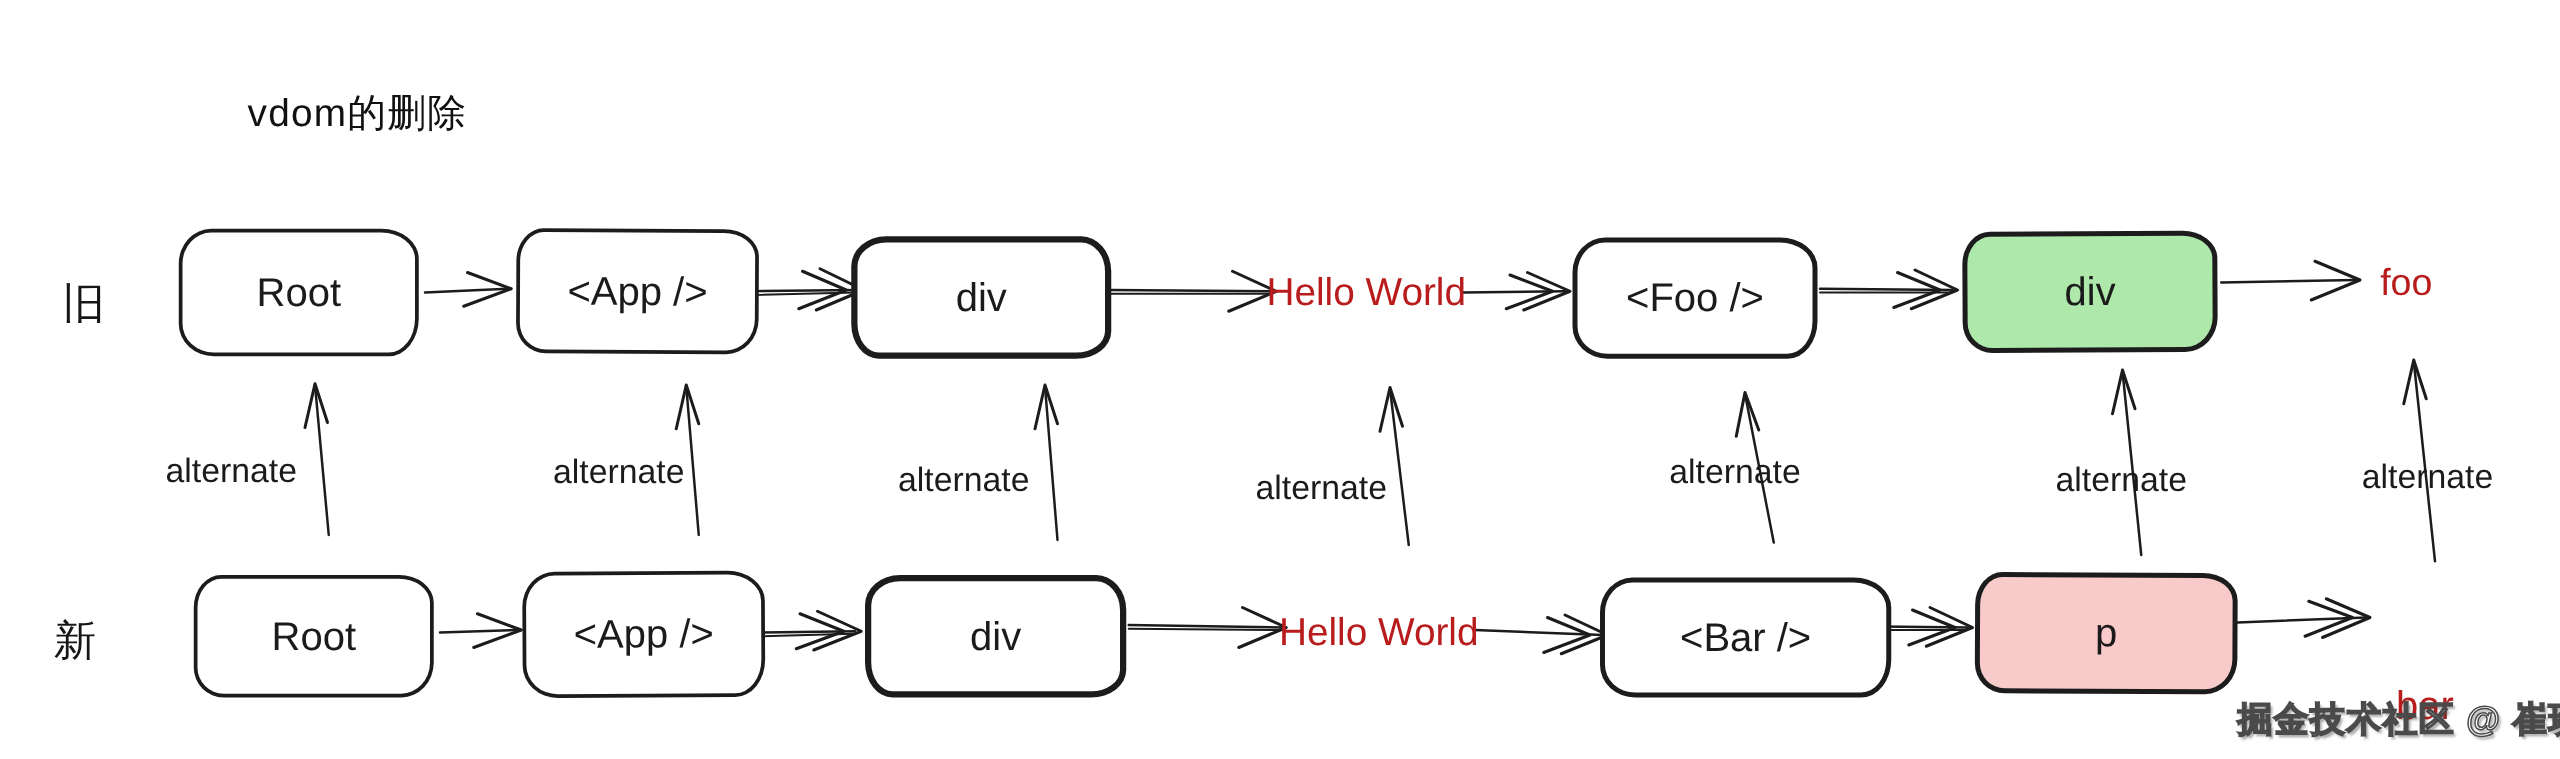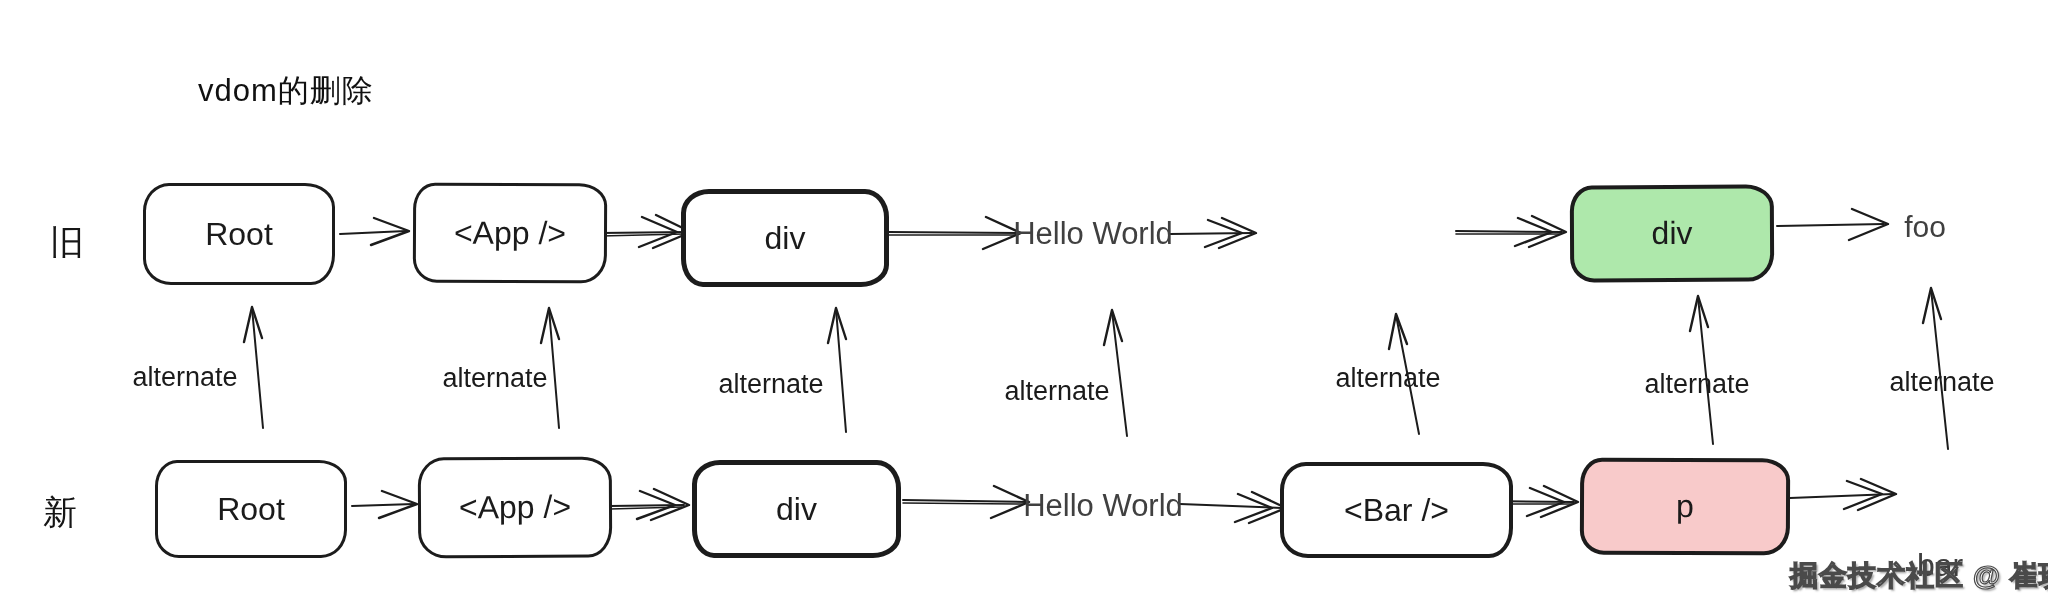--- a/index.html
+++ b/index.html
@@ -21,21 +21,21 @@
   .r1{border-radius:26px 30px 24px 28px / 28px 24px 30px 26px;}
   .r2{border-radius:22px 28px 26px 24px / 26px 22px 28px 24px;}
   .r3{border-radius:28px 24px 28px 22px / 24px 28px 22px 28px;}
   .bw4{border-width:4px;}
   .bw5{border-width:5px;}
   .tilt1{transform:rotate(-0.3deg);}
   .tilt2{transform:rotate(0.25deg);}
   .fill-green{background:#aee8ab;}
   .fill-pink{background:#f8caca;}
   .txt{
-    position:absolute;transform:translate(-50%,-50%);font-size:31px;white-space:nowrap;color:#404040;
+    position:absolute;transform:translate(-50%,-50%);font-size:31px;white-space:nowrap;color:#b91c1c;
   }
   .alt-label{
     position:absolute;transform:translate(-50%,-50%);font-size:27px;white-space:nowrap;color:#1b1b1b;text-align:right;
   }
   .arrows{position:absolute;left:0;top:0;width:2048px;height:607px;}
   .arrows path{fill:none;stroke:#1c1c1c;stroke-linecap:round;stroke-linejoin:round;}
   .shaft{stroke-width:2px;}
   .shaft2{stroke-width:1.6px;}
   .head{stroke-width:2.4px;}
   .vshaft{stroke-width:2px;}
@@ -152,20 +152,23 @@
   <div class="node r1" style="left:143px;top:183px;width:192px;height:102px;">
     <span>Root</span>
   </div>
   <div class="node r2 tilt2" style="left:413px;top:183px;width:194px;height:100px;">
     <span>&lt;App /&gt;</span>
   </div>
   <div class="node r3 bw5" style="left:681px;top:189px;width:208px;height:98px;">
     <span>div</span>
   </div>
   <div class="txt" style="left:1093px;top:234px;">Hello World</div>
+  <div class="node r1 bw4" style="left:1258px;top:190px;width:196px;height:97px;">
+    <span>&lt;Foo /&gt;</span>
+  </div>
   <div class="node r2 bw4 fill-green tilt1" style="left:1570px;top:185px;width:204px;height:97px;">
     <span>div</span>
   </div>
   <div class="txt" style="left:1925px;top:227px;font-size:30px;">foo</div>
 
   <div class="node r2" style="left:155px;top:460px;width:192px;height:98px;">
     <span>Root</span>
   </div>
   <div class="node r1 tilt1" style="left:418px;top:457px;width:194px;height:101px;">
     <span>&lt;App /&gt;</span>

